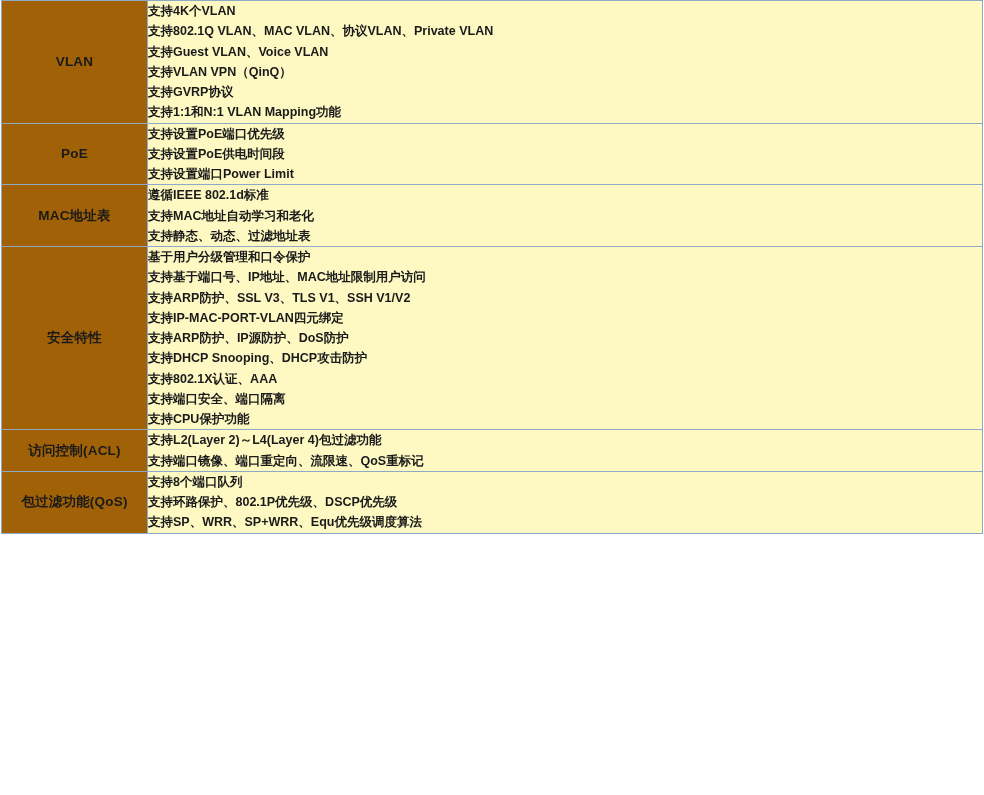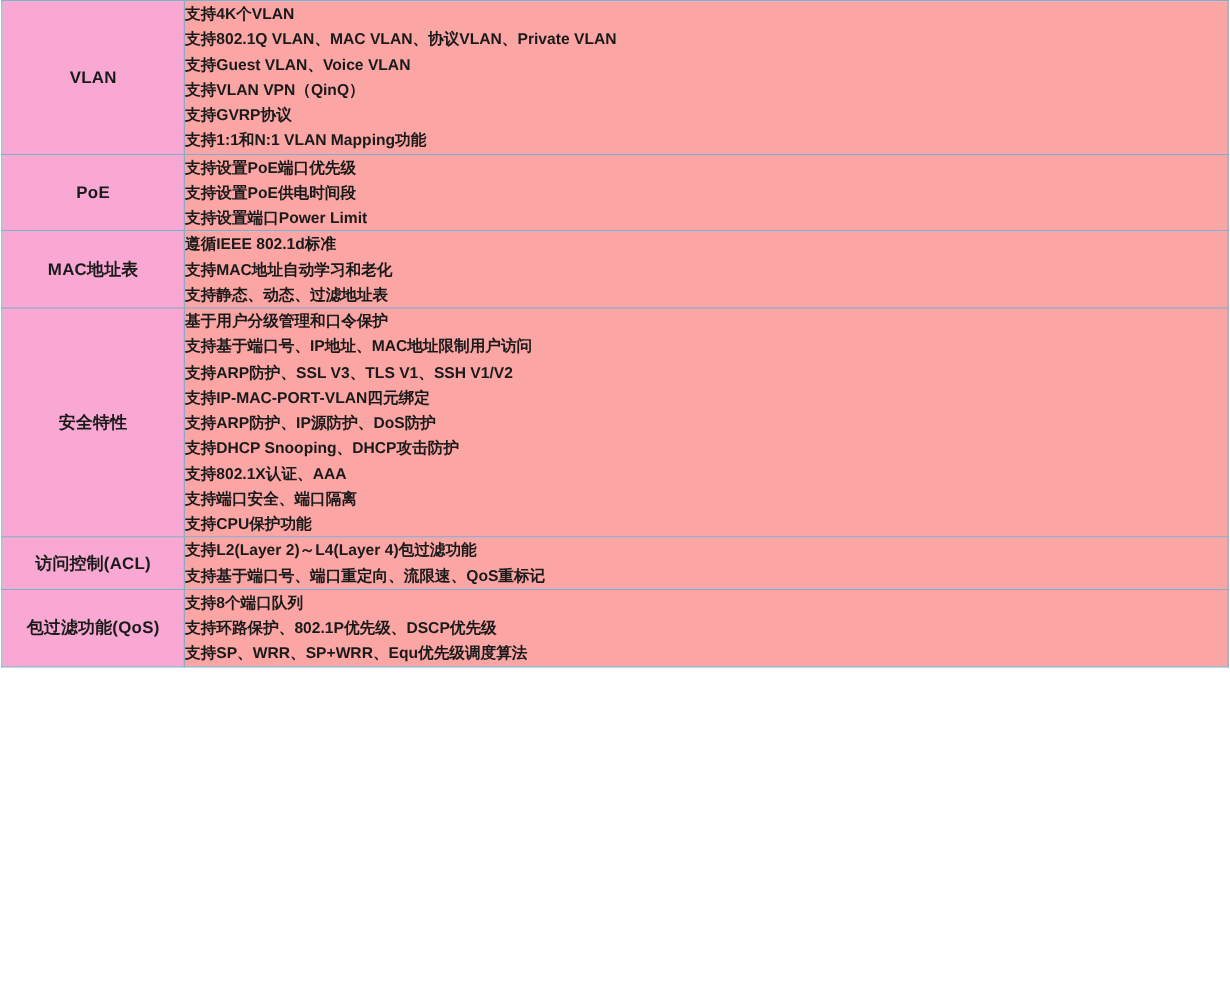--- a/index.html
+++ b/index.html
@@ -19,29 +19,29 @@
     margin: 0 1px;
     table-layout: fixed;
   }
   #spec-table td {
     border: 1px solid #8ea9c6;
     vertical-align: middle;
     padding: 0;
   }
   td.cat-cell {
     width: 145px;
-    background: #f9a8d4;
+    background: #a16207;
     text-align: center;
     font-weight: bold;
     font-size: 13.5px;
     color: #1a1a1a;
     letter-spacing: 0.2px;
   }
   td.desc-cell {
-    background: #fca5a5;
+    background: #fef9c3;
     padding: 8px 0 8px 22px;
     font-size: 12.5px;
     color: #1a1a1a;
     font-weight: bold;
     line-height: 1.62;
   }
   .desc-line {
     white-space: nowrap;
   }
 </style>
@@ -88,21 +88,21 @@
           <div class="desc-line">支持DHCP Snooping、DHCP攻击防护</div>
           <div class="desc-line">支持802.1X认证、AAA</div>
           <div class="desc-line">支持端口安全、端口隔离</div>
           <div class="desc-line">支持CPU保护功能</div>
         </td>
       </tr>
       <tr>
         <td class="cat-cell">访问控制(ACL)</td>
         <td class="desc-cell">
           <div class="desc-line">支持L2(Layer 2)～L4(Layer 4)包过滤功能</div>
-          <div class="desc-line">支持基于端口号、端口重定向、流限速、QoS重标记</div>
+          <div class="desc-line">支持端口镜像、端口重定向、流限速、QoS重标记</div>
         </td>
       </tr>
       <tr>
         <td class="cat-cell">包过滤功能(QoS)</td>
         <td class="desc-cell">
           <div class="desc-line">支持8个端口队列</div>
           <div class="desc-line">支持环路保护、802.1P优先级、DSCP优先级</div>
           <div class="desc-line">支持SP、WRR、SP+WRR、Equ优先级调度算法</div>
         </td>
       </tr>

